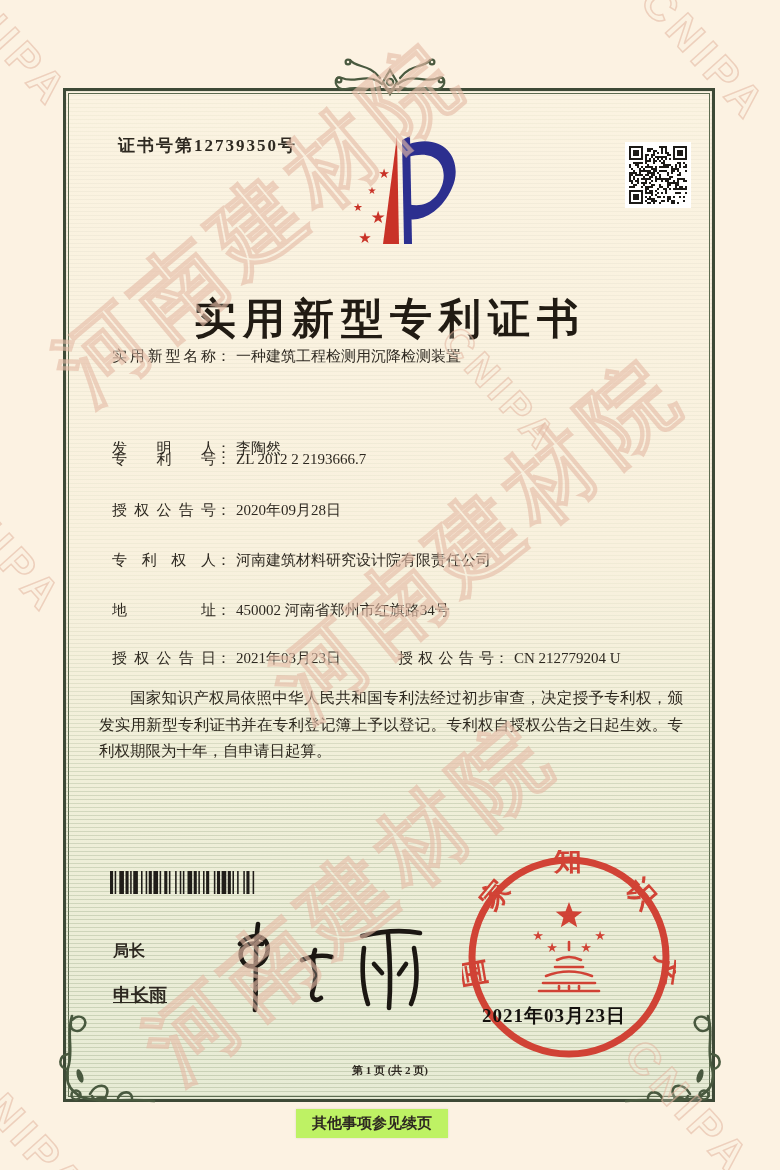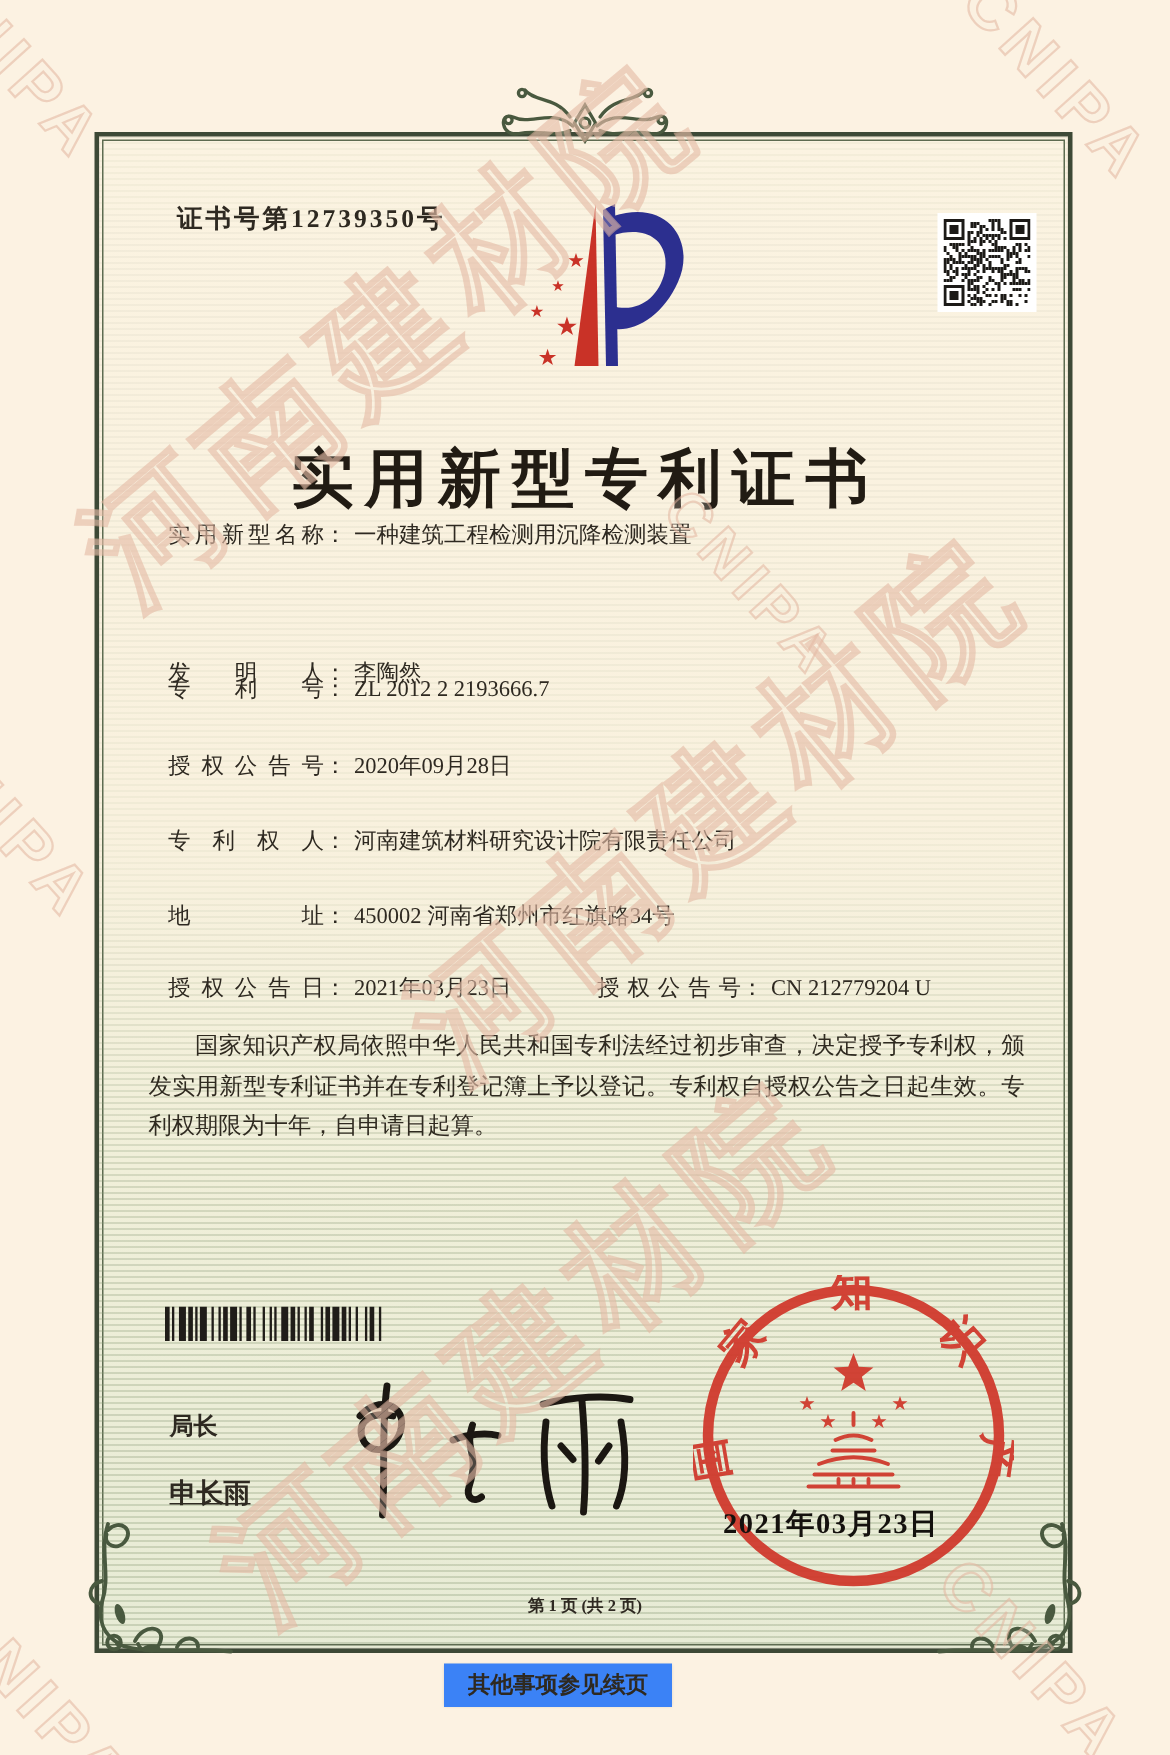--- a/index.html
+++ b/index.html
@@ -28,21 +28,21 @@
   .frow{left:112px;font-size:15px;font-weight:normal;z-index:4;white-space:nowrap;}
   .flabel{display:inline-block;width:104px;text-align:justify;text-align-last:justify;vertical-align:bottom;}
   .fvalue{margin-left:5px;}
   .paras{left:99px;top:685px;width:584px;z-index:4;font-size:15.5px;line-height:1.72;
          text-align:justify;color:#2f2a20;font-weight:500;}
   .paras p{margin:0;text-indent:2em;}
   .sig-title{left:113px;top:941px;font-size:16px;font-weight:bold;z-index:4;}
   .sig-name{left:113px;top:983px;font-size:18px;font-weight:bold;z-index:4;text-decoration:underline;}
   .seal-date{left:482px;top:1003px;width:180px;font-size:19px;font-weight:bold;color:#14110e;z-index:5;letter-spacing:1px;}
   .page-no{left:0;right:0;top:1063px;text-align:center;font-size:11px;font-weight:bold;z-index:4;}
-  .footer-note{left:296px;top:1109px;background:#3b82f6;padding:5px 16px;font-size:15px;font-weight:bold;z-index:4;box-shadow:0 0 2px rgba(0,0,0,.12);}
+  .footer-note{left:296px;top:1109px;background:#bef264;padding:5px 16px;font-size:15px;font-weight:bold;z-index:4;box-shadow:0 0 2px rgba(0,0,0,.12);}
   .qr-wrap{left:625px;top:142px;width:58px;height:58px;background:#fff;padding:4px;z-index:4;}
   .barcode-wrap{left:110px;top:871px;z-index:4;}
   svg{display:block;}
 </style>
 </head>
 <body>
 
 <div class="frame"></div>
 <div class="waves"></div>
 

